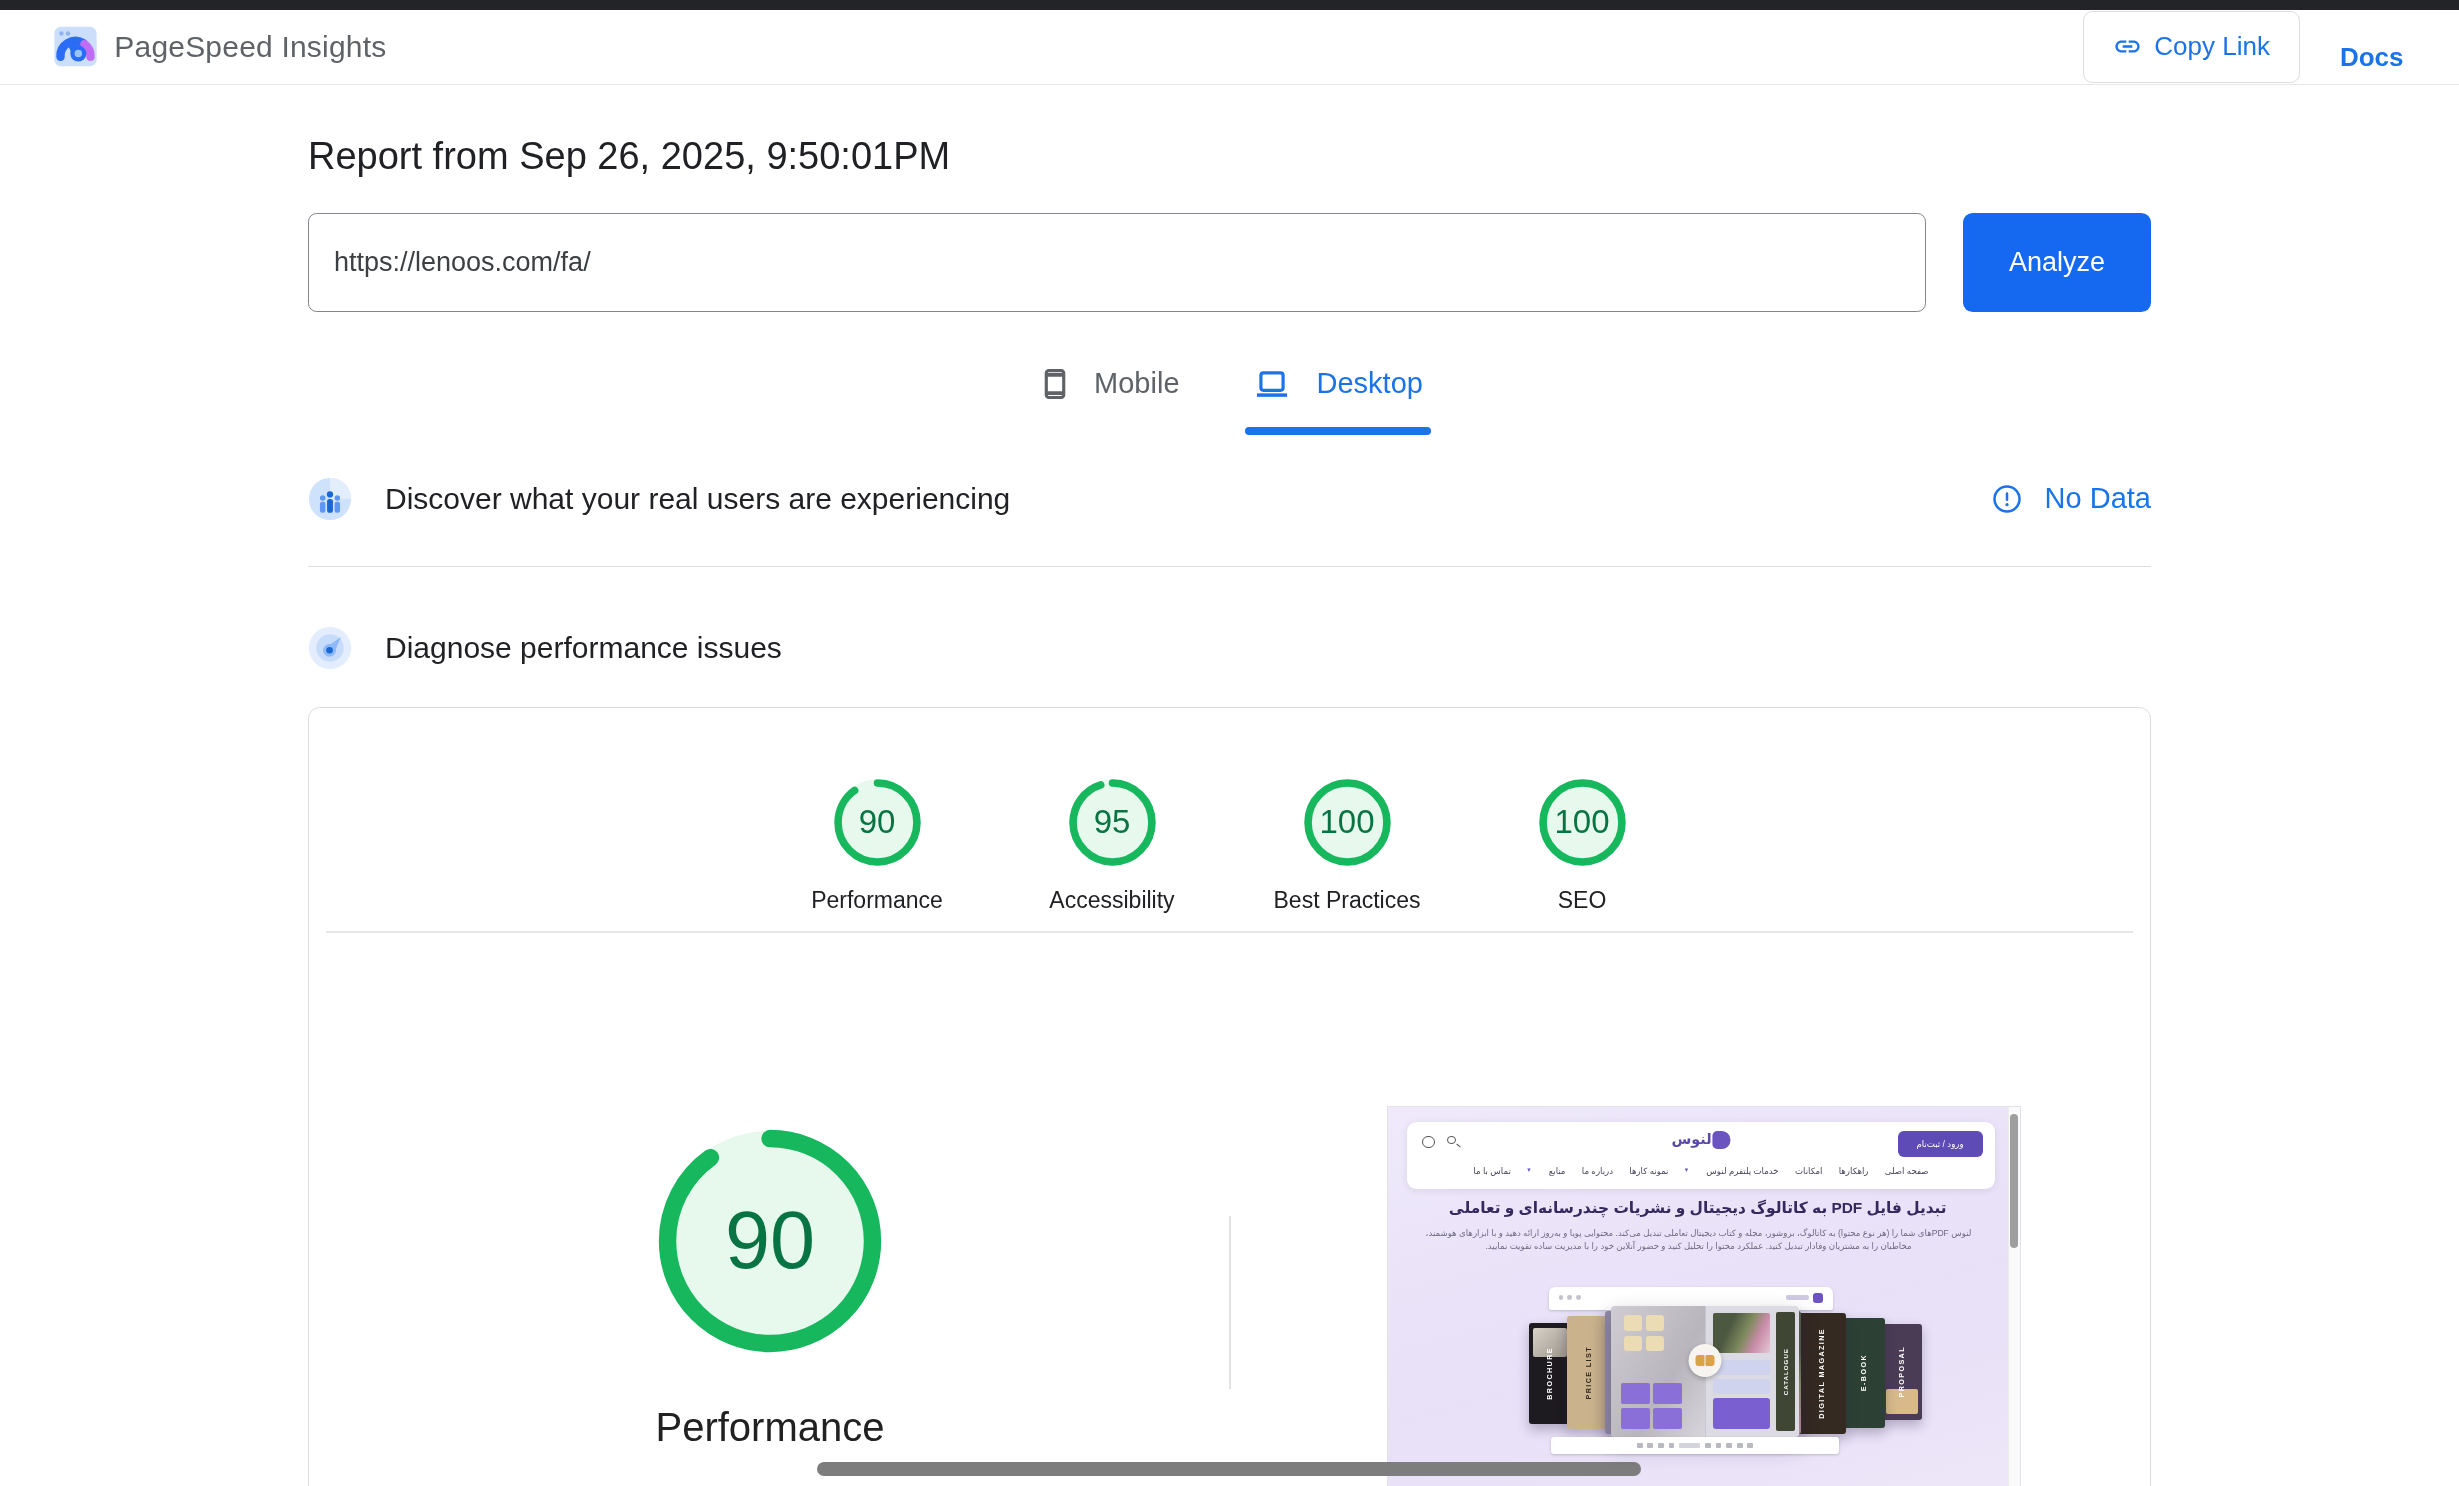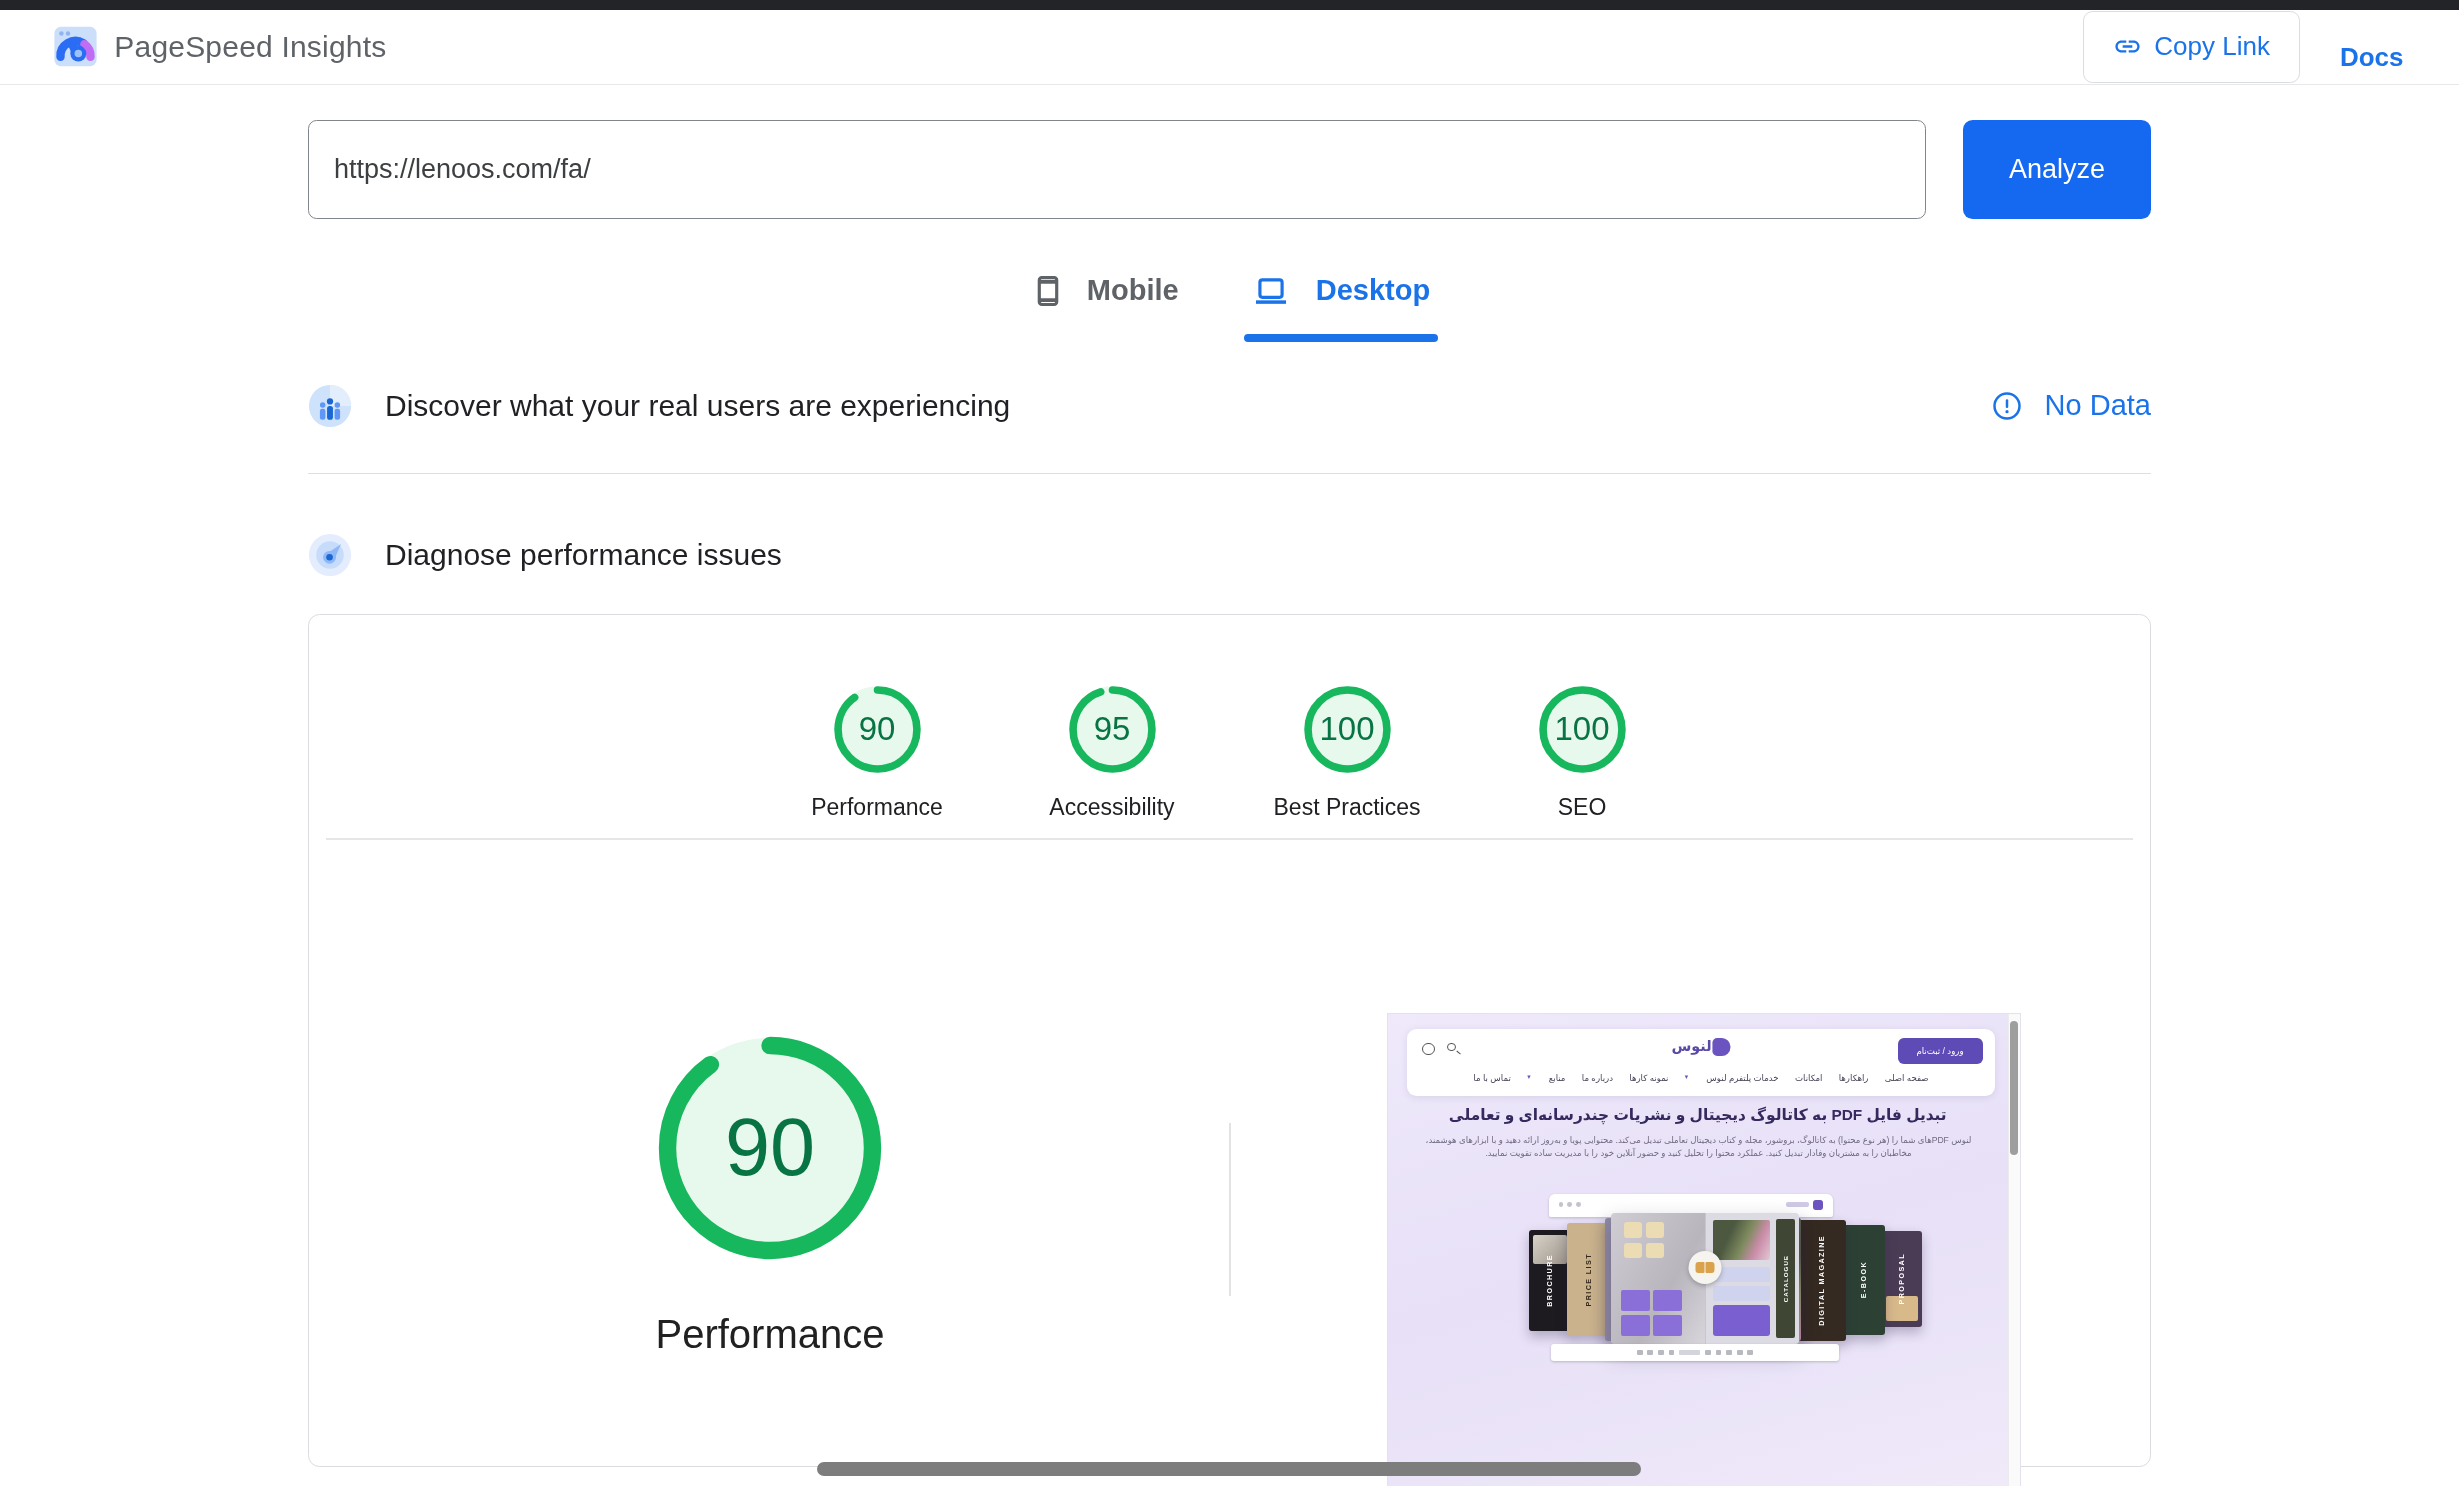--- a/index.html
+++ b/index.html
@@ -37,21 +37,21 @@
   .url-row{margin-top:35px;display:flex;gap:37px;}
   .url-input{flex:1;height:99px;border:1px solid #80868b;border-radius:8.6px;
     font-size:27px;color:#3c4043;padding:0 25px;outline:none;background:#fff;
     font-family:"Liberation Sans",sans-serif;}
   .analyze-btn{width:188px;height:99px;background:var(--btn-blue);color:#fff;border:none;
     border-radius:9.6px;font-size:27px;font-weight:500;cursor:pointer;
     font-family:"Liberation Sans",sans-serif;}
   
   .tabs{margin-top:45px;display:flex;justify-content:center;gap:73px;}
   .tab{position:relative;display:flex;align-items:center;gap:20px;height:54px;
-    font-size:29px;font-weight:700;color:var(--muted);cursor:pointer;}
+    font-size:29px;font-weight:400;color:var(--muted);cursor:pointer;}
   .tab svg{width:38px;height:38px;}
   .tab.active{color:var(--accent);gap:26px;}
   .tab-underline{position:absolute;left:-7.7px;right:-7.7px;bottom:-24px;height:7.7px;
     border-radius:4.8px;background:var(--accent);}
   
   .sect-row{margin-top:66px;display:flex;align-items:center;}
   .sect-row.second{margin-top:59px;}
   .sect-icon{width:44px;height:44px;flex:0 0 auto;}
   .sect-title{margin-left:33px;font-size:30px;color:var(--ink);text-align:right;}
   .sect-row .spacer{flex:1;}
@@ -181,20 +181,21 @@
     <svg viewBox="0 0 24 24">
       <path fill="#1a73e8" d="M3.9 12c0-1.71 1.39-3.1 3.1-3.1h4V7H7c-2.76 0-5 2.24-5 5s2.24 5 5 5h4v-1.9H7c-1.71 0-3.1-1.39-3.1-3.1zm4.1 1h8v-2H8v2zm9-6h-4v1.9h4c1.71 0 3.1 1.39 3.1 3.1s-1.39 3.1-3.1 3.1h-4V17h4c2.76 0 5-2.24 5-5s-2.24-5-5-5z"></path>
     </svg>
     <span>Copy Link</span>
   </button>
   <a class="docs-link" href="#">Docs</a>
 </header>
 
 <main class="main">
 
+  <h1 class="report-title">Report from Sep 26, 2025, 9:50:01PM</h1>
 
   <div class="url-row">
     <input class="url-input" type="text" value="https://lenoos.com/fa/" style="">
     <button class="analyze-btn">Analyze</button>
   </div>
 
   <div class="tabs">
     <div class="tab">
       <svg viewBox="0 0 24 24">
         <path fill="none" stroke="#5f6368" stroke-width="2" d="M8 3.5h8c.8 0 1.5.7 1.5 1.5v14c0 .8-.7 1.5-1.5 1.5H8c-.8 0-1.5-.7-1.5-1.5V5c0-.8.7-1.5 1.5-1.5z"></path>

